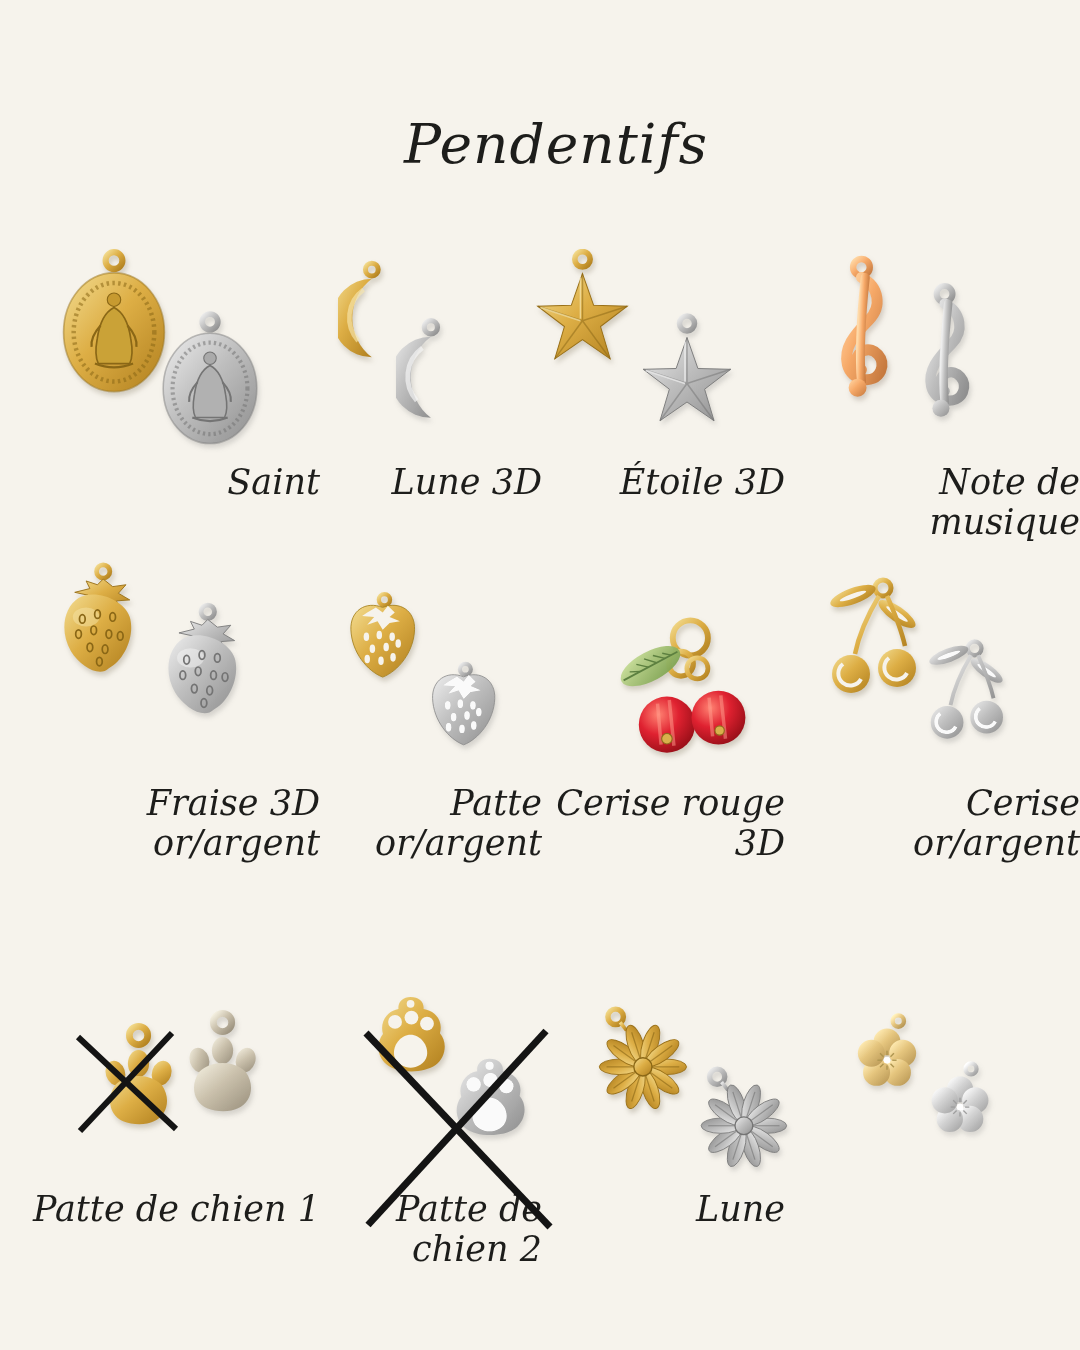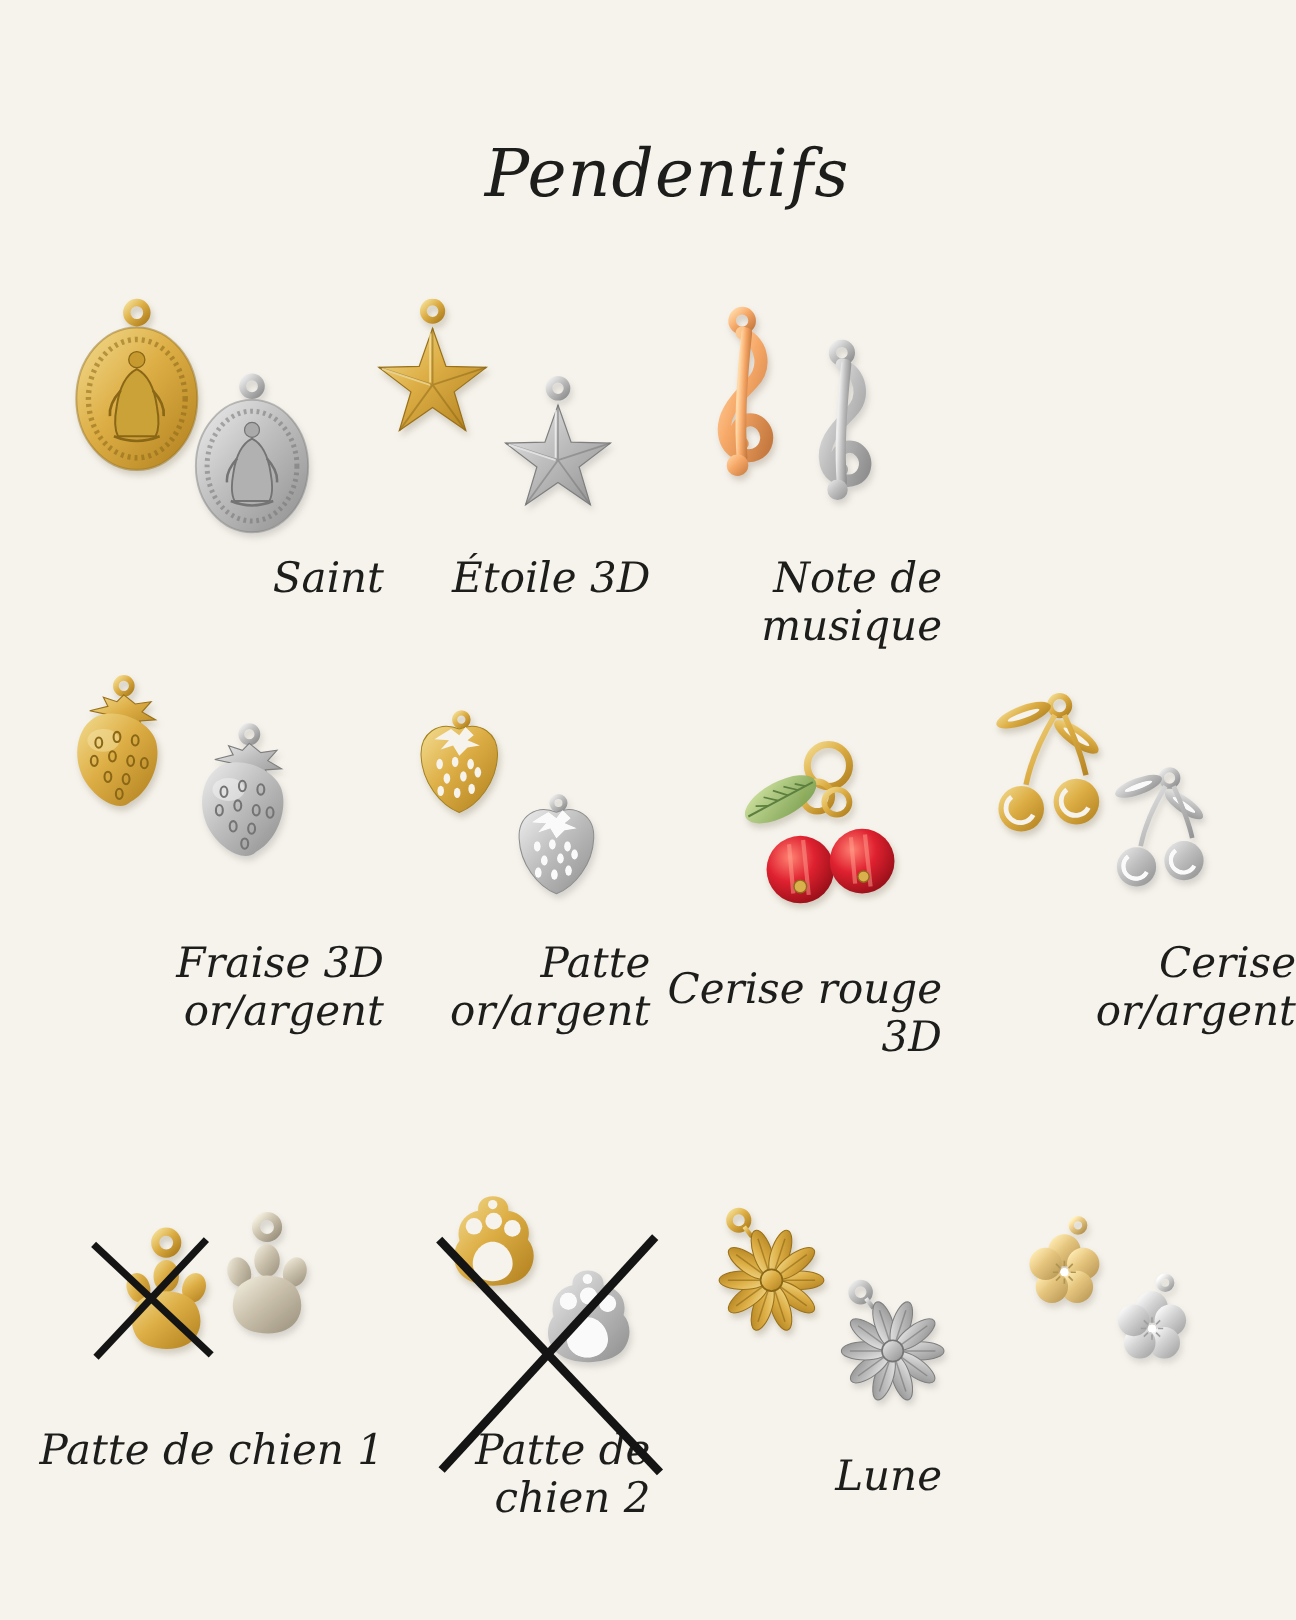--- a/index.html
+++ b/index.html
@@ -6,21 +6,21 @@
   .page{position:relative;width:1080px;height:1350px;background:#f6f3ec;overflow:hidden;
         font-family:"DejaVu Serif","Liberation Serif",serif;color:#1d1d1b;}
   .title{position:absolute;top:112px;left:0;width:1080px;text-align:center;
          font-style:italic;font-weight:400;font-size:55px;letter-spacing:1px;padding-left:16px;}
   .row{position:absolute;left:0;width:1080px;display:grid;grid-template-columns:320px 222px 243px 295px;}
   .row1{top:235px}.row2{top:560px}.row3{top:985px}
   .cell{position:relative;}
   .icons{position:relative;width:100%;}
   .row1 .icons{height:228px}.row2 .icons{height:224px}.row3 .icons{height:205px}
   .label{text-align:right;font-style:italic;font-size:35px;line-height:1.14;}
-  .label.low{margin-top:22px}
+  .label.low{}
   .c{position:absolute;filter:drop-shadow(2px 4px 2.5px rgba(101,88,60,.25));}
   .silver{filter:drop-shadow(2px 4px 2.5px rgba(101,88,60,.22)) grayscale(1) brightness(1.1) contrast(.96);}
   .warm-silver{filter:drop-shadow(2px 4px 2.5px rgba(101,88,60,.22)) grayscale(.82) brightness(1.1);}
   .rose{filter:drop-shadow(2px 4px 2.5px rgba(101,88,60,.25)) hue-rotate(-18deg) saturate(.85) brightness(1.02);}
   .pale-gold{filter:drop-shadow(2px 4px 2.5px rgba(101,88,60,.22)) saturate(.6) brightness(1.13);}
   .pale-silver{filter:drop-shadow(2px 4px 2.5px rgba(101,88,60,.2)) grayscale(1) brightness(1.2);}
   .cross{position:absolute;z-index:5;}
 </style>
 </head>
 <body>
@@ -251,20 +251,31 @@
             <use href="#medal"></use>
           </svg>
         <svg class="c silver" style="left:158px;top:74px;width:104px;height:138px" viewBox="0 0 100 132">
             <use href="#medal"></use>
           </svg>
       </div>
       <div class="label">Saint</div>
     </div>
     <div class="cell">
       <div class="icons">
+        <svg class="c" style="left:18px;top:20px;width:64px;height:116px" viewBox="0 0 70 115">
+            <use href="#moon"></use>
+          </svg>
+        <svg class="c silver" style="left:76px;top:80px;width:66px;height:114px" viewBox="0 0 70 115">
+            <use href="#moon"></use>
+          </svg>
+      </div>
+      <div class="label">Lune 3D</div>
+    </div>
+    <div class="cell">
+      <div class="icons">
         <svg class="c" style="left:-16px;top:14px;width:115px;height:125px" viewBox="0 0 112 122">
             <use href="#star"></use>
           </svg>
         <svg class="c silver" style="left:90px;top:78px;width:112px;height:123px" viewBox="0 0 112 122">
             <use href="#star"></use>
           </svg>
       </div>
       <div class="label">Étoile 3D</div>
     </div>
     <div class="cell">

